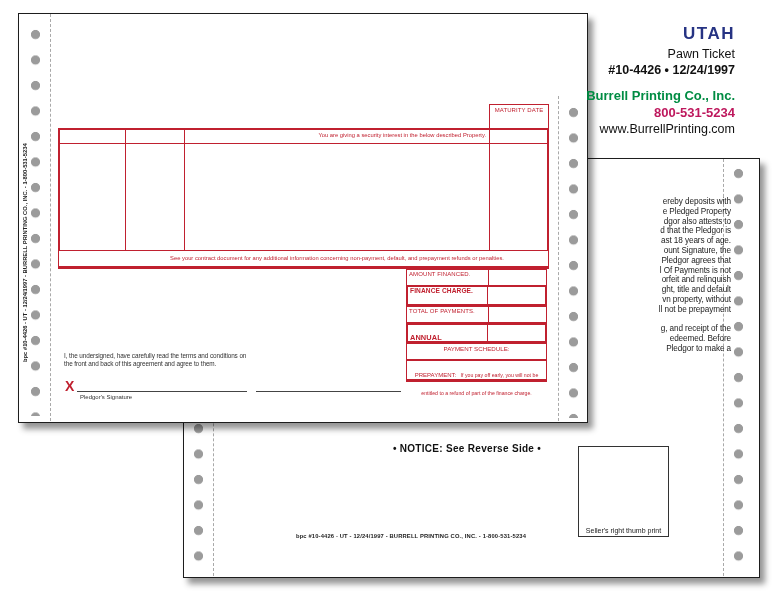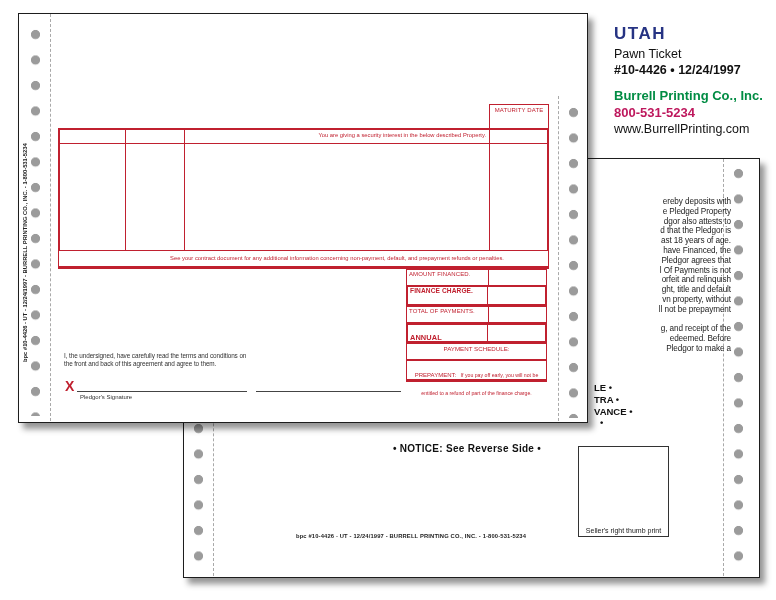--- a/index.html
+++ b/index.html
@@ -47,39 +47,33 @@
   <div class="perf" style="left:29px;top:0;height:417px;"></div>
   <div class="holes" style="left:549px;top:8px;height:404px;"></div>
   <div class="perf" style="left:539px;top:0;height:417px;"></div>
 
   <div class="abs" style="left:405px;top:38px;width:126px;margin-left:16px;">
       <div class="bp-line">ereby deposits with</div>
       <div class="bp-line">e Pledged Property</div>
       <div class="bp-line">dgor also attests to</div>
       <div class="bp-line">d that the Pledgor is</div>
       <div class="bp-line">ast 18 years of age.</div>
-      <div class="bp-line">have Financed, the</div>
+      <div class="bp-line">ount Signature, the</div>
       <div class="bp-line">Pledgor agrees that</div>
       <div class="bp-line">l Of Payments is not</div>
       <div class="bp-line">orfeit and relinquish</div>
       <div class="bp-line">ght, title and default</div>
       <div class="bp-line">vn property, without</div>
       <div class="bp-line">ll not be prepayment</div>
       <div class="bp-line"></div>
       <div class="bp-line">g, and receipt of the</div>
       <div class="bp-line">edeemed.  Before</div>
       <div class="bp-line">Pledgor to make a</div>
     </div>
 
-  <div class="abs" style="left:410px;top:223px;width:120px;">
-      <div class="bullet-line">LE •</div>
-      <div class="bullet-line">TRA •</div>
-      <div class="bullet-line">VANCE •</div>
-      <div class="bullet-line">•</div>
-    </div>
 
   <div class="abs" style="left:183px;top:284px;width:200px;text-align:center;
               font-size:10px;font-weight:bold;letter-spacing:.3px;color:#111;">• NOTICE: See Reverse Side •</div>
 
   <div class="abs" style="left:394px;top:287px;width:91px;height:91px;border:1.5px solid #333;box-sizing:border-box;">
     <div style="position:absolute;left:0;right:0;bottom:2px;text-align:center;font-size:7px;color:#222;">Seller's right thumb print</div>
   </div>
 
   <div class="abs" style="left:107px;top:374px;width:240px;text-align:center;
               font-size:5.8px;font-weight:600;letter-spacing:.15px;color:#222;">bpc #10-4426 - UT - 12/24/1997 - BURRELL PRINTING CO., INC. - 1-800-531-5234</div>
@@ -158,20 +152,20 @@
   </div>
 
   <div class="abs" style="left:45px;top:338px;width:192px;font-size:6.4px;line-height:8px;color:#333;letter-spacing:-.1px;">I, the undersigned, have carefully read the terms and conditions on the front and back of this agreement and agree to them.</div>
 
   <div class="abs redtext" style="left:46px;top:364px;font-size:14px;font-weight:bold;">X</div>
   <div class="abs" style="left:58px;top:377px;width:170px;border-top:1px solid #444;"></div>
   <div class="abs" style="left:237px;top:377px;width:145px;border-top:1px solid #444;"></div>
   <div class="abs smallcap" style="left:61px;top:380px;">Pledgor's Signature</div>
 </div>
 
-<div class="abs" style="left:573px;top:24px;width:162px;text-align:left;margin-left:41px;">
+<div class="abs" style="left:573px;top:24px;width:162px;text-align:right;">
   <div style="font-size:17px;font-weight:bold;letter-spacing:1.5px;color:#263383;">UTAH</div>
   <div style="font-size:12.5px;margin-top:3px;color:#111;">Pawn Ticket</div>
   <div style="font-size:12.5px;margin-top:2px;color:#111;font-weight:bold;">#10-4426 • 12/24/1997</div>
   <div style="font-size:13px;font-weight:bold;margin-top:11px;color:#008c43;">Burrell Printing Co., Inc.</div>
   <div style="font-size:13px;margin-top:2px;color:#be185d;font-weight:bold;">800-531-5234</div>
   <div style="font-size:12.5px;margin-top:2px;color:#111;">www.BurrellPrinting.com</div>
 </div>
 
 </body></html>

